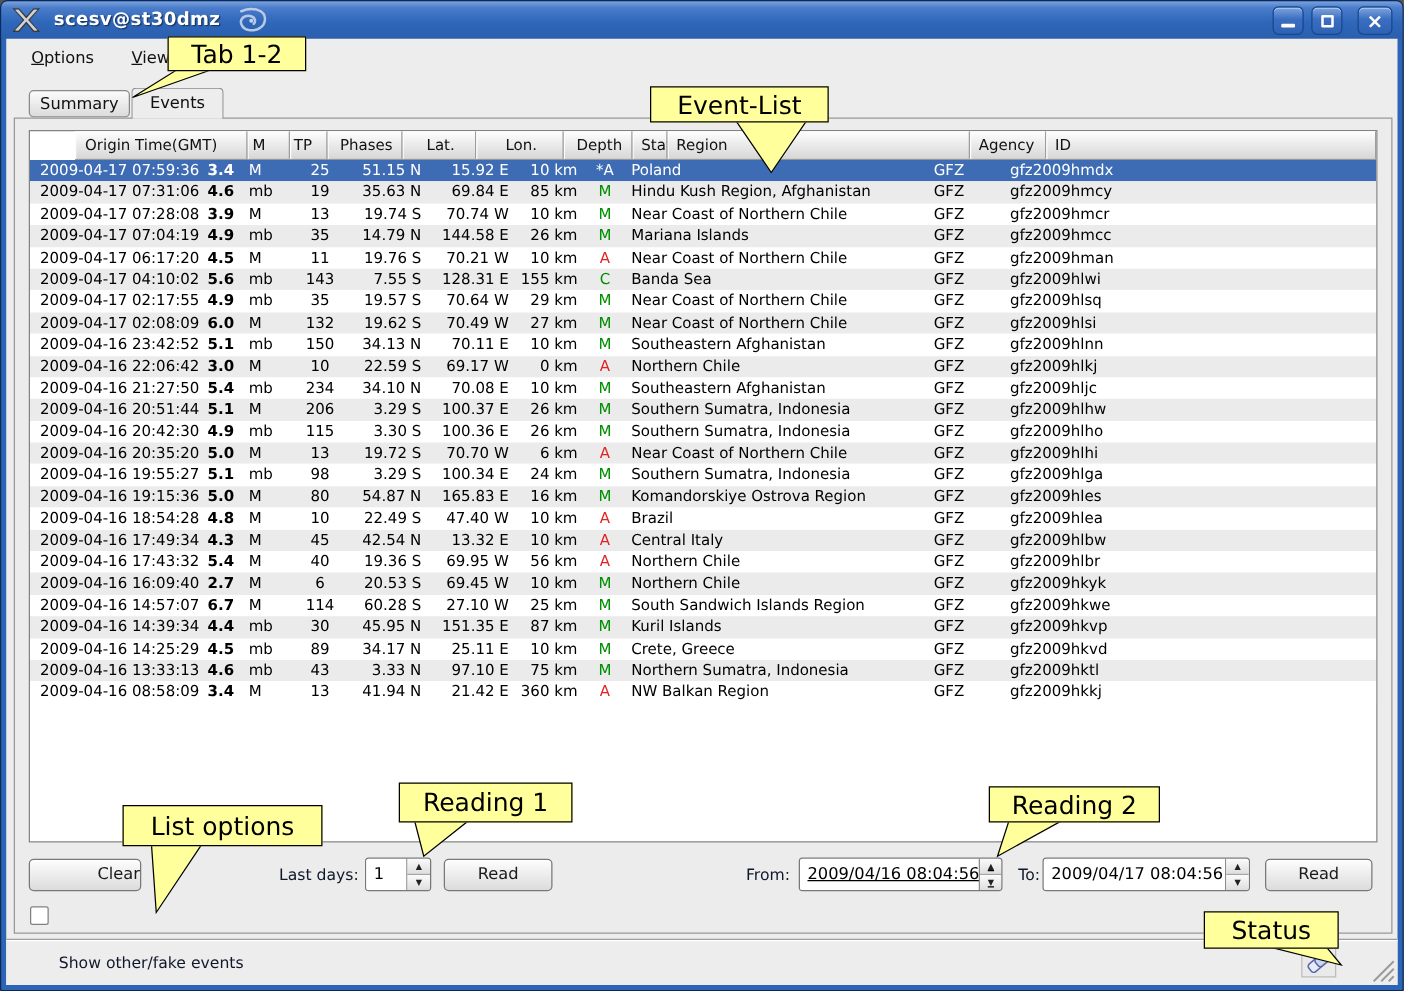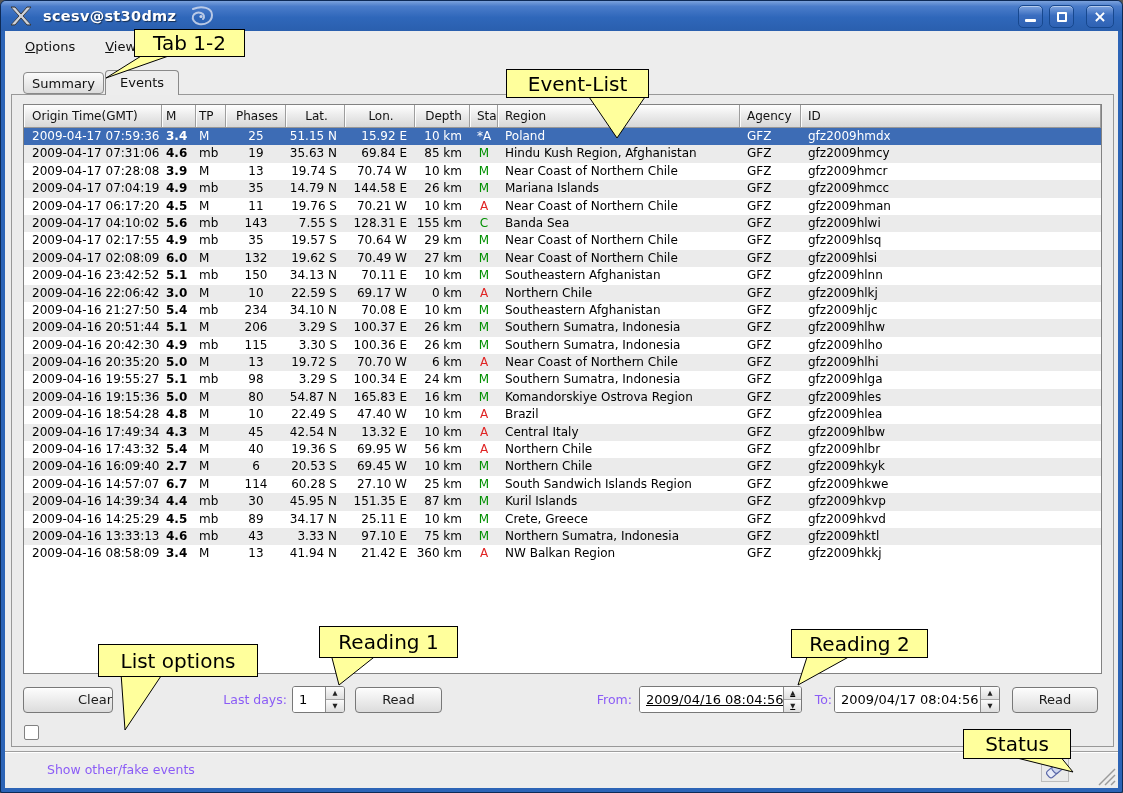--- a/index.html
+++ b/index.html
@@ -63,21 +63,21 @@
   
   #tabframe {
     position:absolute; left:6px; top:63px; width:1103px; height:653px;
     border:1px solid #989898; background:#ececec; z-index:4;
   }
   
   #etable {
     position:absolute; left:11px; top:9px; width:1079px; height:570px;
     background:#fff; border:1px solid #828282; overflow:hidden;
   }
-  #thead { display:flex; height:23px; background:linear-gradient(#ffffff,#ececec 45%,#d7d7d7); border-bottom:1px solid #979797; }
+  #thead { display:flex; height:23px; background:linear-gradient(#ffffff,#ececec 45%,#d7d7d7); border-bottom:1px solid #979797;margin-left:36px; }
   .hcell {
     font-size:12px; color:#111; line-height:22px; padding-left:7px;
     border-right:1px solid #9d9d9d; box-shadow:inset 1px 1px 0 #fdfdfd;
     white-space:nowrap; overflow:hidden; cursor:default;
   }
   .trow { display:flex; height:17.4px; background:#fff; cursor:default; }
   .trow.alt { background:#ebebeb; }
   .trow.sel { background:#3d6cb5; }
   .trow.sel .tcell { color:#fff; }
   .tcell {
@@ -100,21 +100,21 @@
   .stat-green { color:#008f00; }
   .stat-red   { color:#e02424; }
   .stat-white { color:#ffffff; }
   
   .pbtn {
     position:absolute; height:26px; border:1px solid #787878; border-radius:4px;
     background:linear-gradient(#fdfdfd,#e9e9e9 60%,#dcdcdc);
     box-shadow:inset 0 1px 0 #fff;
     font-size:13px; color:#1a1a1a; text-align:center; line-height:24px; cursor:default;
   }
-  .flabel { position:absolute; font-size:12.5px; color:#8b5cf6; line-height:26px; }
+  .flabel { position:absolute; font-size:12.5px; color:#0f172a; line-height:26px; }
   .spin {
     position:absolute; height:27px; border:1px solid #787878; border-radius:3px;
     background:#fff; display:flex; overflow:hidden;
   }
   .spin .field {
     flex:1; background:#fff; font-size:13px; color:#000; line-height:25px; padding-left:6px;
     white-space:nowrap;
   }
   .spin .arrows { width:19px; border-left:1px solid #8c8c8c; display:flex; flex-direction:column; }
   .spin .arrows div {
@@ -583,19 +583,19 @@
   <svg id="tails">
     <polygon points="145,52 176,52 105,77" fill="#ffff9c" stroke="#000" stroke-width="1"></polygon>
     <polygon points="586,93 646,93 616,137" fill="#ffff9c" stroke="#000" stroke-width="1"></polygon>
     <polygon points="120,672 162,672 124,729" fill="#ffff9c" stroke="#000" stroke-width="1"></polygon>
     <polygon points="330,653 377,653 338,684" fill="#ffff9c" stroke="#000" stroke-width="1"></polygon>
     <polygon points="807,653 853,653 797,684" fill="#ffff9c" stroke="#000" stroke-width="1"></polygon>
     <polygon points="1004,754 1058,754 1072,771" fill="#ffff9c" stroke="#000" stroke-width="1"></polygon>
   </svg>
 
   <div class="callout" style="left:133px; top:28px;  width:111px; height:28px;">Tab 1-2</div>
-  <div class="callout" style="left:505px; top:68px;  width:143px; height:29px;">Event-List</div>
+  <div class="callout" style="left:519px; top:68px;  width:143px; height:29px;">Event-List</div>
   <div class="callout" style="left:97px;  top:643px; width:160px; height:33px;">List options</div>
   <div class="callout" style="left:318px; top:625px; width:139px; height:32px;">Reading 1</div>
   <div class="callout" style="left:790px; top:628px; width:137px; height:29px;">Reading 2</div>
   <div class="callout" style="left:962px; top:728px; width:108px; height:30px;">Status</div>
 
 </div>
 
 </body></html>

